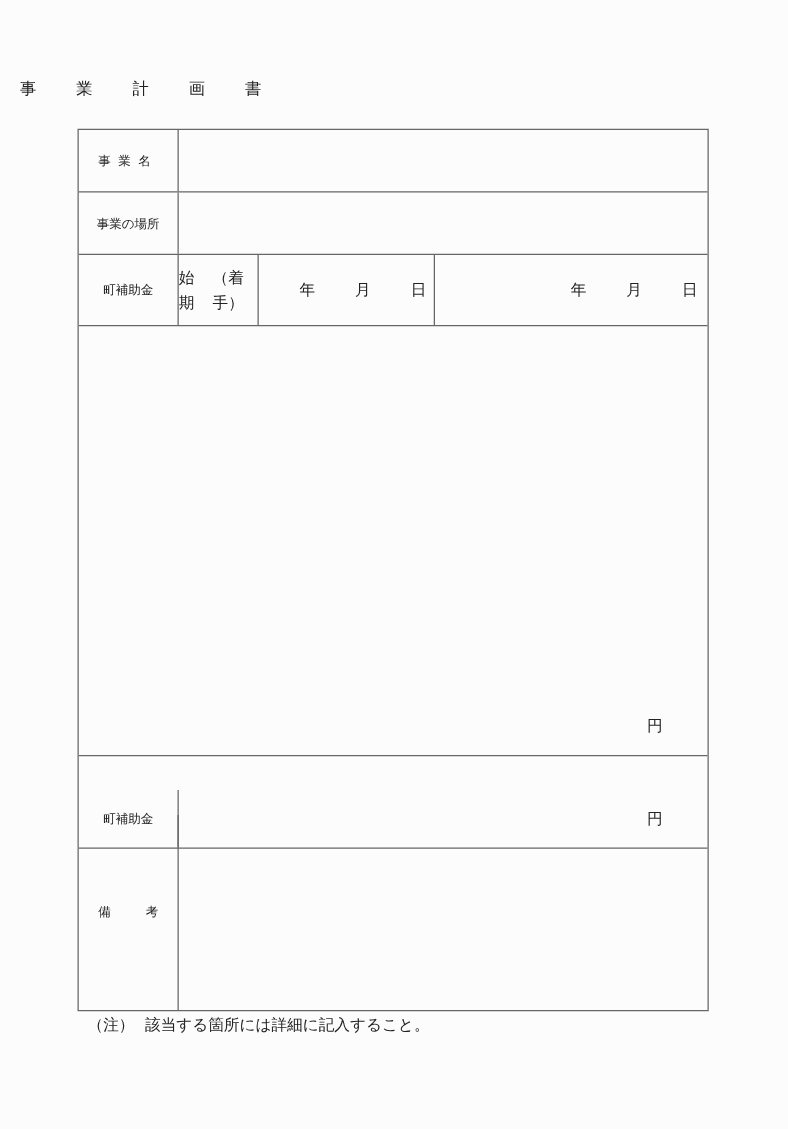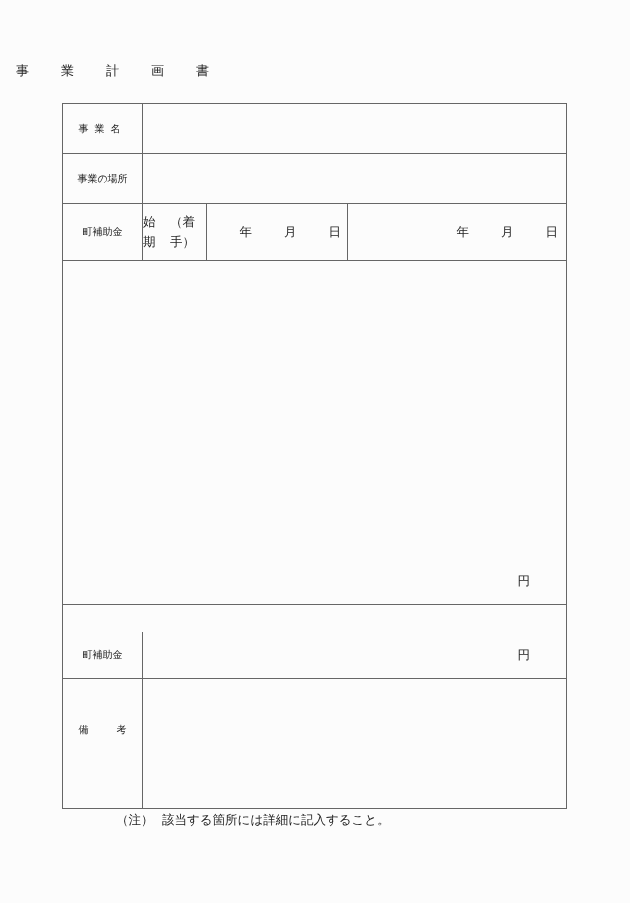--- a/index.html
+++ b/index.html
@@ -51,21 +51,21 @@
       font-size: 12.5px;
     }
     .date span { display: inline-block; margin-left: 32px; }
     .date span:first-child { margin-left: 0; }
     .yen {
       position: absolute; right: 36px; top: 0; bottom: 0;
       display: flex; align-items: center; font-size: 12.5px;
     }
     .note {
       position: absolute; left: 70px; top: 812px;
-      font-size: 12.5px; white-space: nowrap; margin-left: 46px;
+      font-size: 12.5px; white-space: nowrap;
     }
     .note .n-prefix { display: inline-block; width: 46px; }
     .spaced-3 { letter-spacing: 6px; }
     .bikou span { display: inline-block; }
     .bikou span + span { margin-left: 28px; }
   </style>
 </head>
 <body>
 
 <div class="title">

